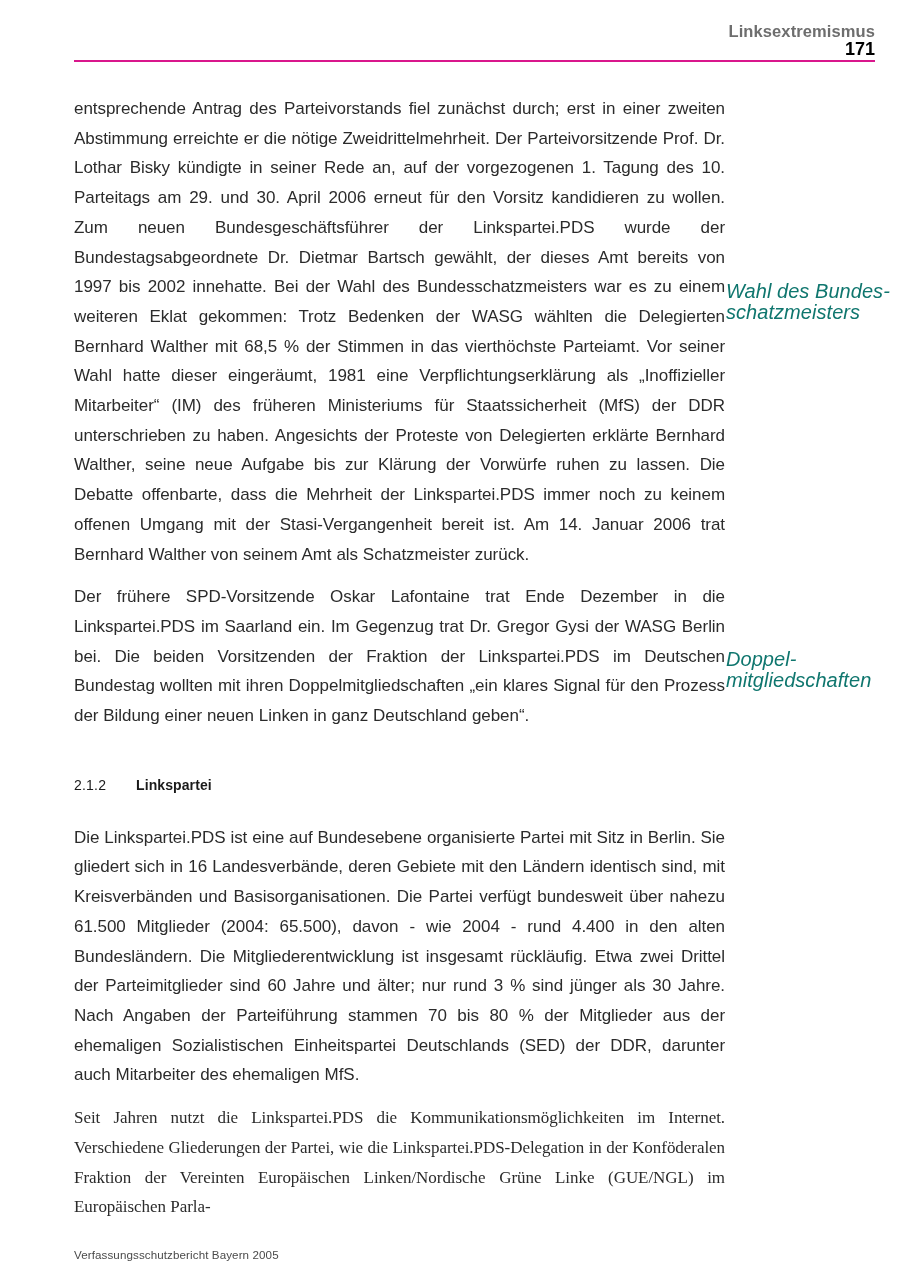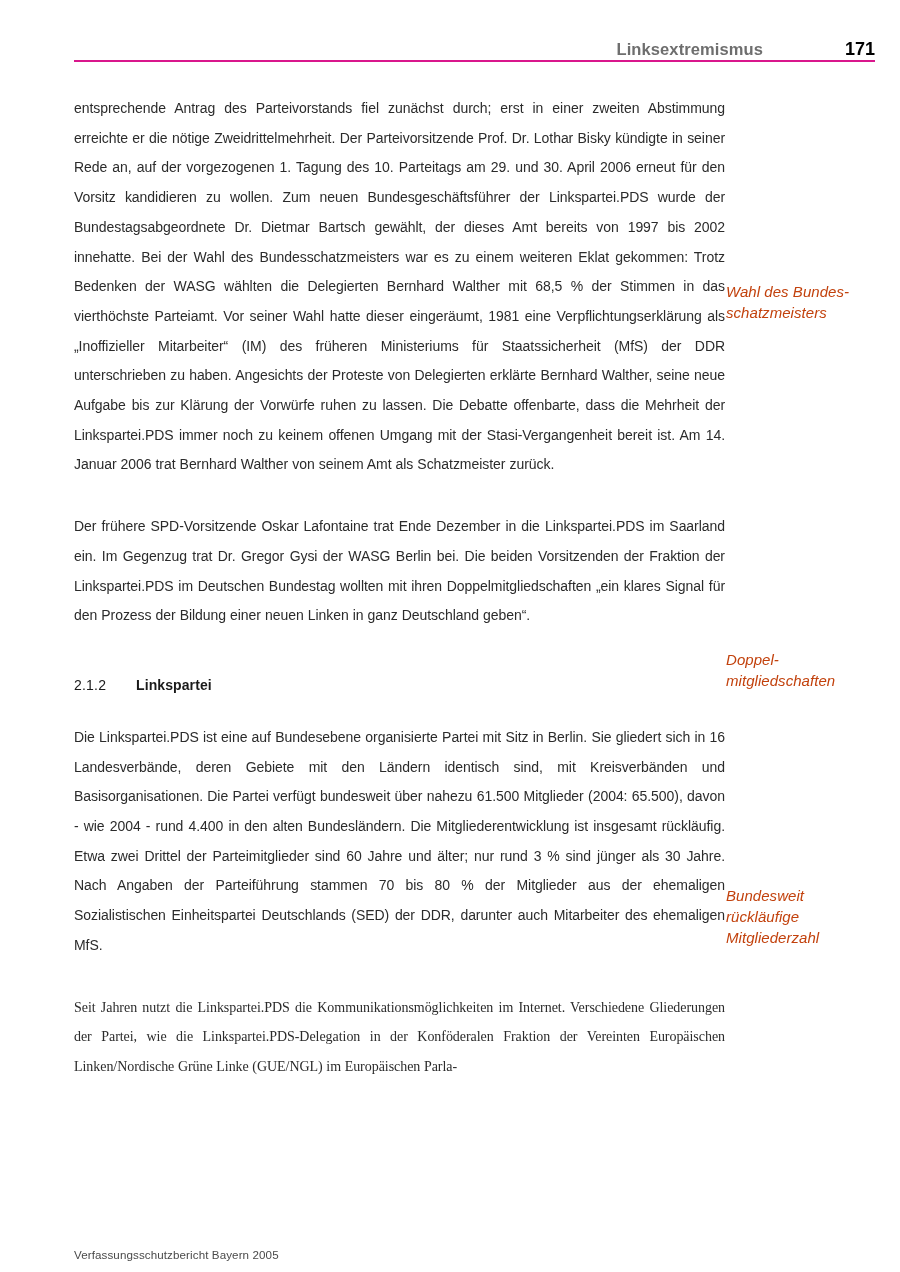--- a/index.html
+++ b/index.html
@@ -20,20 +20,21 @@
   
   .header {
     position: absolute;
     left: 74px;
     top: 30px;
     width: 801px;
     height: 28px;
     display: flex;
     align-items: flex-end;
     justify-content: flex-end;
+    flex-direction: column;
   }
   .header-title {
     font-size: 16.5px;
     font-weight: bold;
     color: #6e6e6e;
     letter-spacing: 0.1px;
     line-height: 1;
     padding-bottom: 1px;
   }
   .header-pageno {
@@ -56,36 +57,36 @@
 
   
   .content {
     position: absolute;
     left: 74px;
     top: 94px;
     width: 651px;
   }
   p.para {
     margin: 0;
-    font-size: 14px;
+    font-size: 17px;
     line-height: 29.7px;
     color: #2b2b2b;
     text-align: justify;
     text-justify: inter-word;
     letter-spacing: -0.05px;
     word-spacing: 0.2px;
     -webkit-hyphens: none;
     hyphens: none;
   }
   p.para.last-nojustify {
     text-align: justify;
     font-family: Liberation Serif, serif;
   }
   p.para + p.para {
-    margin-top: 32px;
+    margin-top: 13px;
   }
   .section-heading {
     margin: 0;
     padding: 0;
     font-size: 14px;
     color: #1a1a1a;
     line-height: 26px;
     display: flex;
     align-items: baseline;
   }
@@ -102,24 +103,24 @@
 
   
   .gap-before-heading { height: 41px; }
   .gap-after-heading  { height: 25px; }
 
   
   .marginnote {
     position: absolute;
     left: 726px;
     width: 170px;
-    font-size: 15px;
+    font-size: 20px;
     line-height: 21px;
     font-style: italic;
-    color: #c2410c;
+    color: #0f766e;
     letter-spacing: 0.05px;
   }
 
   
   .footer {
     position: absolute;
     left: 74px;
     top: 1248px;
     font-size: 11.6px;
     color: #4a4a4a;
@@ -152,17 +153,16 @@
 
     <div class="gap-after-heading"></div>
 
     <p class="para">Die Linkspartei.PDS ist eine auf Bundesebene organisierte Partei mit Sitz in Berlin. Sie gliedert sich in 16  Landesverbände, deren Gebiete mit den Ländern identisch sind, mit Kreisverbänden und Basisorganisationen. Die Partei verfügt bundesweit über nahezu 61.500 Mitglieder (2004: 65.500), davon - wie 2004 - rund 4.400 in den alten Bundesländern. Die Mitgliederentwicklung ist insgesamt rückläufig. Etwa zwei Drittel der Parteimitglieder sind 60  Jahre und älter; nur rund 3 % sind jünger als 30  Jahre. Nach Angaben der Parteiführung stammen 70 bis 80 % der Mitglieder aus der ehemaligen Sozialistischen Einheitspartei Deutschlands  (SED) der DDR, darunter auch Mitarbeiter des ehemaligen MfS.</p>
 
     <p class="para last-nojustify">Seit Jahren nutzt die Linkspartei.PDS die Kommunikationsmöglichkeiten im Internet. Verschiedene Gliederungen der Partei, wie die Linkspartei.PDS-Delegation in der Konföderalen Fraktion der Vereinten Europäischen Linken/Nordische Grüne Linke (GUE/NGL) im Europäischen Parla-</p>
   </div>
 
   <div class="marginnote" style="top:281px;">Wahl des Bundes-<br>schatzmeisters</div>
   <div class="marginnote" style="top:649px;">Doppel-<br>mitgliedschaften</div>
-  <div class="marginnote" style="top:885px;">Bundesweit<br>rückläufige<br>Mitgliederzahl</div>
 
   <div class="footer">Verfassungsschutzbericht Bayern 2005</div>
 
 </div>
 
 </body></html>

